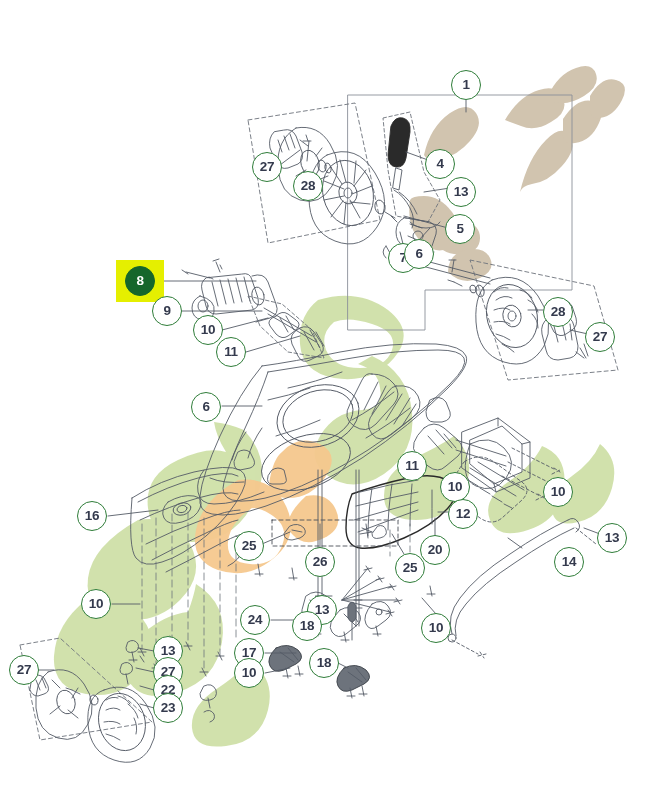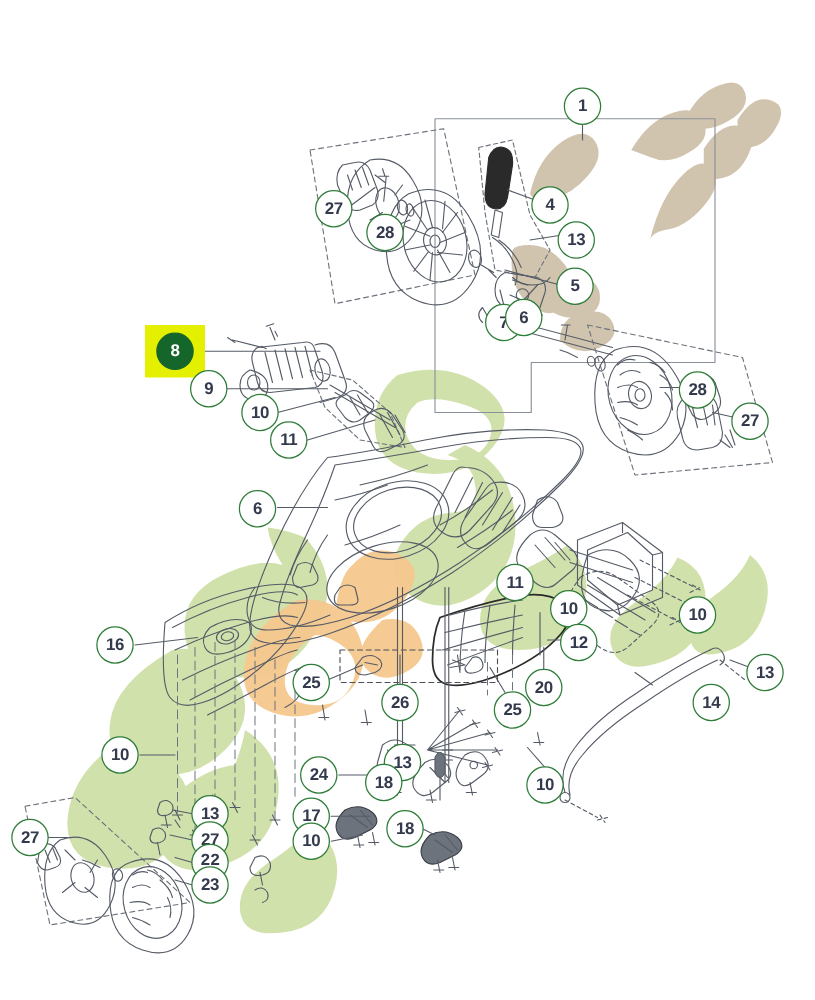--- a/index.html
+++ b/index.html
@@ -482,18 +482,18 @@
       <div class="callout" style="left: 96px; top: 604px;">10</div>
       <div class="callout" style="left: 255px; top: 620px;">24</div>
       <div class="callout" style="left: 322px; top: 610px;">13</div>
       <div class="callout" style="left: 307px; top: 626px; text-align: right;">18</div>
       <div class="callout" style="left: 436px; top: 628px;">10</div>
       <div class="callout" style="left: 249px; top: 653px;">17</div>
       <div class="callout" style="left: 249px; top: 673px;">10</div>
       <div class="callout" style="left: 324px; top: 663px;">18</div>
       <div class="callout" style="left: 168px; top: 651px;">13</div>
       <div class="callout" style="left: 168px; top: 672px;">27</div>
-      <div class="callout" style="left: 168px; top: 690px; font-family: Liberation Mono, monospace;">22</div>
+      <div class="callout" style="left: 168px; top: 690px;">22</div>
       <div class="callout" style="left: 168px; top: 708px;">23</div>
       <div class="callout" style="left: 24px; top: 670px;">27</div>
     </div>
 
 </div>
 
 </body></html>

